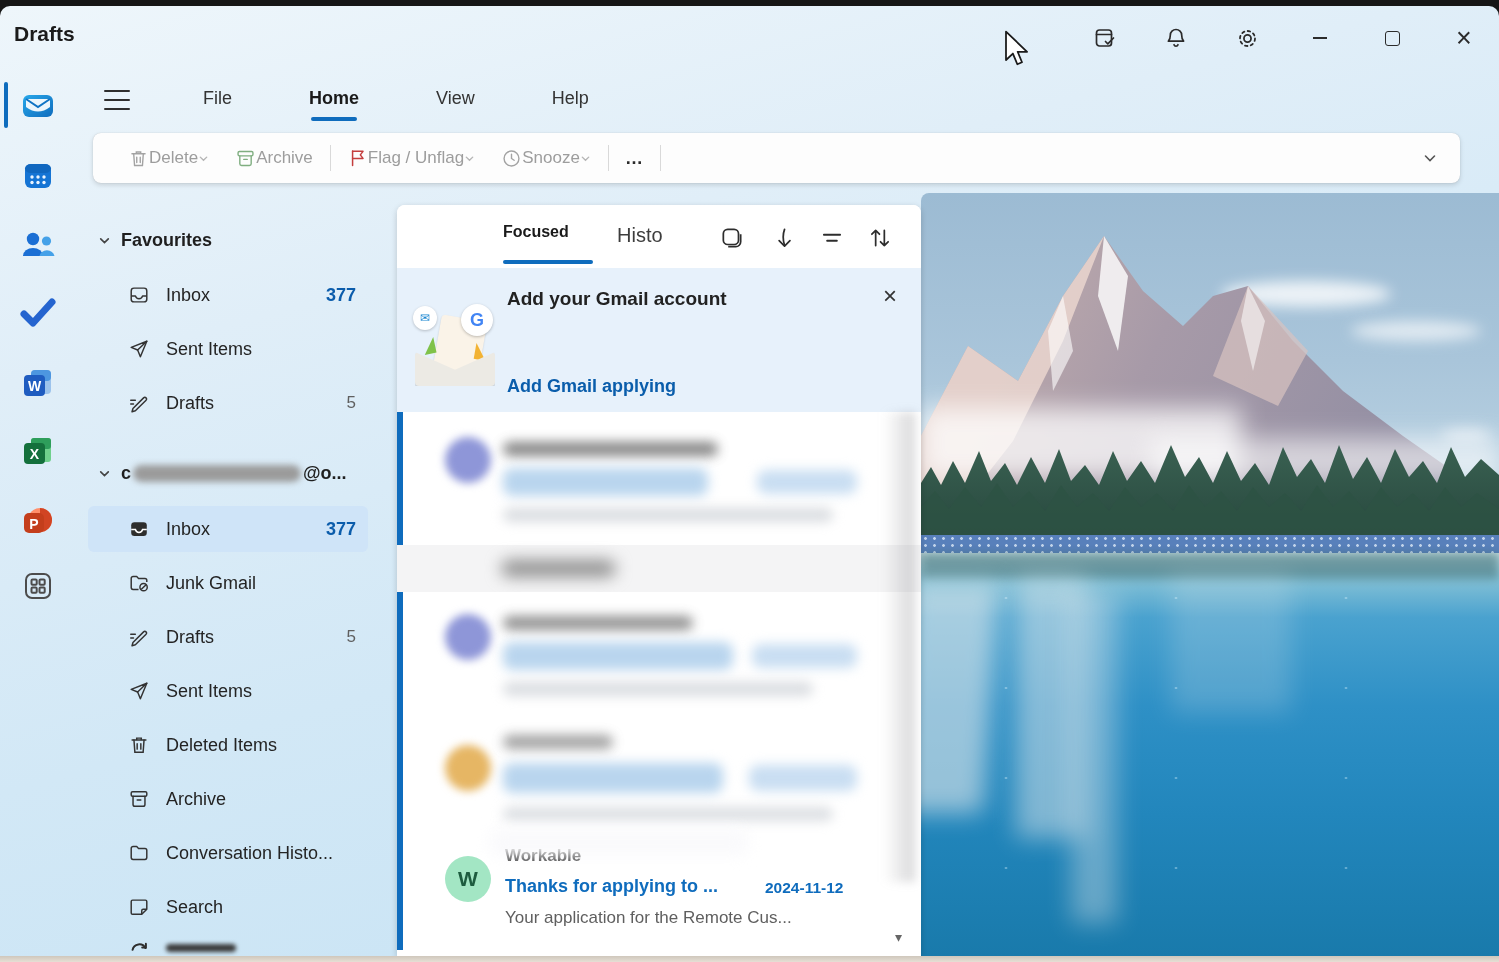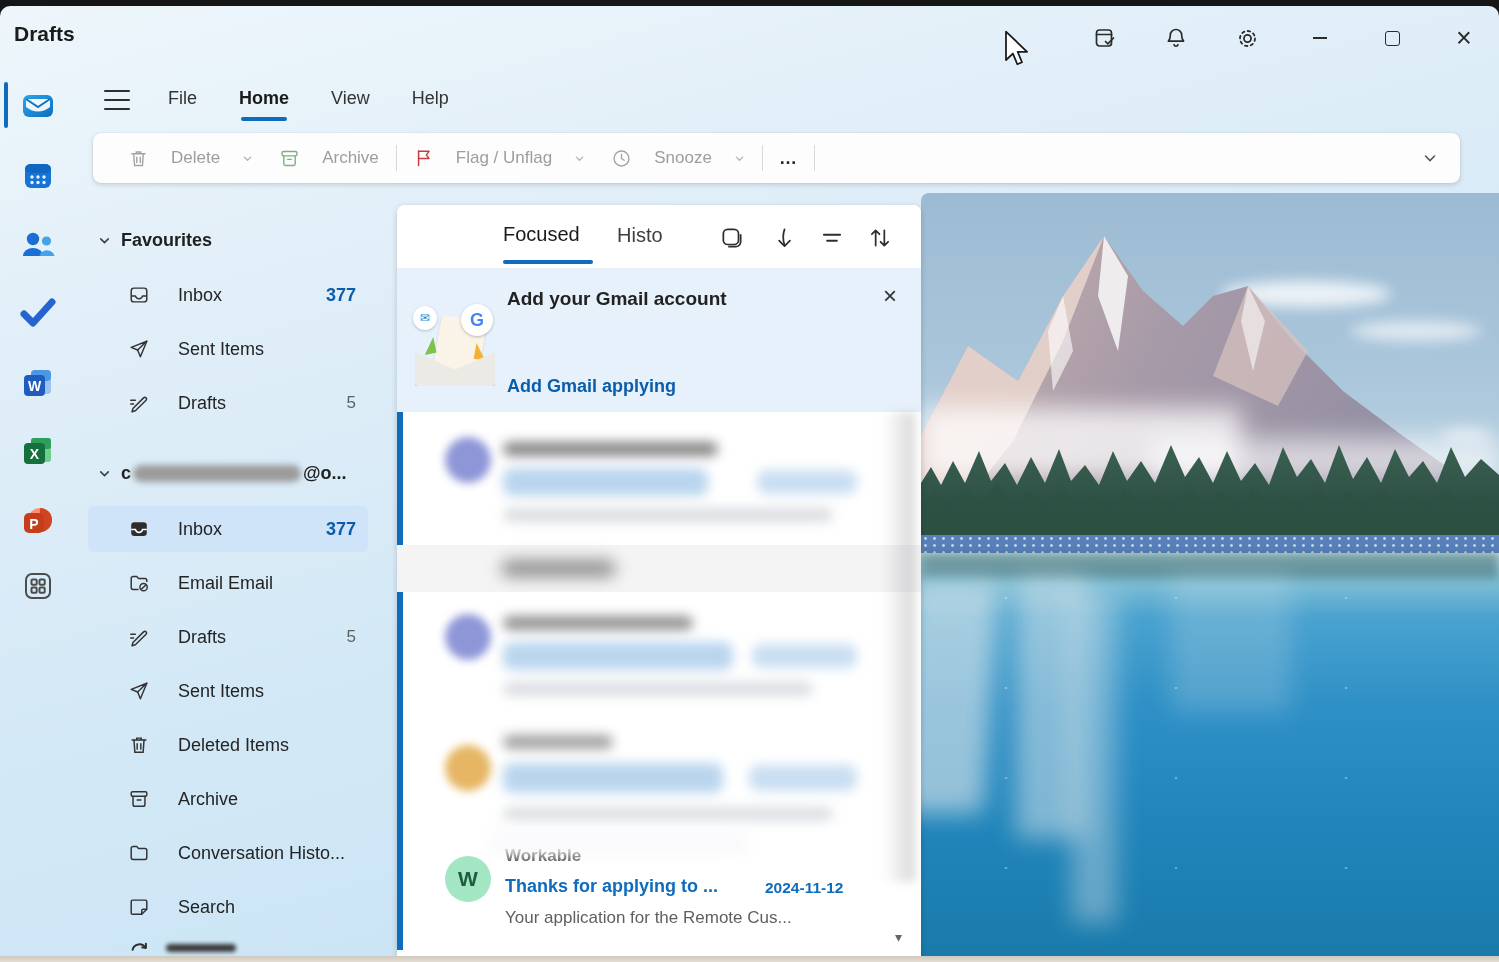--- a/index.html
+++ b/index.html
@@ -18,47 +18,47 @@
   .ctl{color:#2b2b2b;}
   .ic svg{display:block;}
   
   .rail{position:absolute;left:0;top:64px;width:76px;bottom:0;}
   .rail-item{position:absolute;left:16px;width:44px;height:44px;display:flex;align-items:center;justify-content:center;}
   .rail-sel{position:absolute;left:4px;width:4px;height:46px;border-radius:3px;background:#0f6cbd;}
   
   .hamburger{position:absolute;left:104px;top:84px;width:26px;height:20px;display:flex;flex-direction:column;justify-content:space-between;}
   .hamburger i{display:block;height:2.4px;background:#2e2e2e;border-radius:2px;}
   .menu{position:absolute;left:166px;top:78px;display:flex;gap:38px;font-size:18px;color:#333;}
-  .menu .mi{position:relative;padding:4px 2px 12px;}
+  .menu .mi{position:relative;padding:4px 2px 12px;margin-left:35px;}
   .menu .mi.active{font-weight:bold;color:#1a1a1a;}
   .menu .mi.active .ul{position:absolute;left:50%;transform:translateX(-50%);bottom:0;width:46px;height:4px;border-radius:3px;background:#0f6cbd;}
   
   .toolbar{position:absolute;left:93px;top:127px;width:1367px;height:50px;background:#fdfdfd;border-radius:8px;
            box-shadow:0 2px 5px rgba(0,0,0,.14),0 0 1px rgba(0,0,0,.2);display:flex;align-items:center;padding:0 12px;box-sizing:border-box;}
   .ne-split{display:flex;height:38px;border-radius:6px;overflow:hidden;box-shadow:0 1px 2px rgba(0,0,0,.25);}
   .ne-main{background:#0f6cbd;color:#fff;display:flex;align-items:center;gap:9px;padding:0 16px;font-size:17px;font-weight:bold;}
   .ne-chev{background:#0f6cbd;border-left:1px solid rgba(255,255,255,.55);width:30px;display:flex;align-items:center;justify-content:center;}
-  .tb-act{display:flex;align-items:center;gap:22px;padding:0 13px;font-size:17px;color:#9d9d9d;}
+  .tb-act{display:flex;align-items:center;gap:0;padding:0 13px;font-size:17px;color:#9d9d9d;}
   .tb-div{width:1px;height:26px;background:#d9d9d9;margin:0 4px;}
   .tb-more{font-size:18px;color:#2b2b2b;font-weight:bold;padding:0 12px;letter-spacing:1px;}
   .tb-endchev{margin-left:auto;margin-right:10px;}
   
   .fhead{position:absolute;left:98px;height:44px;display:flex;align-items:center;gap:10px;font-size:18px;font-weight:bold;color:#1f1f1f;}
   .frow{position:absolute;left:88px;width:280px;height:44px;display:flex;align-items:center;border-radius:6px;}
   .frow.sel{background:#cfe4f8;height:46px;}
   .ficon{margin-left:40px;width:22px;display:flex;justify-content:center;}
-  .flabel{margin-left:28px;font-size:18px;color:#242424;}
+  .flabel{margin-left:16px;font-size:18px;color:#242424;}
   .fcount{margin-left:auto;margin-right:12px;font-size:17px;color:#5f5f5f;}
   .fcount.blue{color:#0b5cab;font-weight:bold;font-size:18px;}
   .acct-blur{display:inline-block;width:168px;height:17px;background:#9b9b9b;border-radius:9px;filter:blur(3px);margin:0 2px;}
   
   .mlist{position:absolute;left:397px;top:199px;width:524px;bottom:6px;background:#fff;border-radius:8px 8px 0 0;
          box-shadow:0 2px 6px rgba(0,0,0,.18);overflow:hidden;}
   .tabs{position:absolute;left:0;top:0;right:0;height:63px;background:#fff;}
-  .tab-focused{position:absolute;left:106px;top:18px;font-size:20px;font-weight:normal;color:#1a1a1a;}
+  .tab-focused{position:absolute;left:106px;top:18px;font-size:16px;font-weight:bold;color:#1a1a1a;}
   .tab-underline{position:absolute;left:106px;top:55px;width:90px;height:4px;border-radius:3px;background:#0f6cbd;}
   .tab-other{position:absolute;left:220px;top:19px;font-size:20px;color:#3d3d3d;}
   .tab-ic{position:absolute;top:20px;}
   .banner{position:absolute;left:0;top:63px;right:0;height:144px;background:#e7f1fb;}
   .bn-title{position:absolute;left:110px;top:20px;font-size:19px;font-weight:bold;color:#222;}
   .bn-body{position:absolute;left:110px;top:48px;width:318px;font-size:17.5px;line-height:27px;color:#3c3c3c;}
   .bn-link{position:absolute;left:110px;top:108px;font-size:18px;font-weight:bold;color:#0a5dab;}
   .bn-close{position:absolute;right:24px;top:16px;font-size:24px;color:#333;line-height:1;}
   .illus{position:absolute;left:16px;top:36px;width:88px;height:92px;}
   .row{position:absolute;left:0;right:0;background:#fff;}
@@ -393,21 +393,21 @@
     </div>
 
     <div class="frow" style="top:555px">
       <span class="ficon ic">
         <svg width="22" height="22" viewBox="0 0 24 24" fill="none" stroke="#333" stroke-width="1.6" stroke-linejoin="round">
             <path d="M3.5 7 a2 2 0 0 1 2-2 h4 l2 2 h7 a2 2 0 0 1 2 2 v2 M3.5 7 v10 a2 2 0 0 0 2 2 h6"></path>
             <circle cx="17" cy="16.5" r="4"></circle>
             <path d="M14.3 19.2 l5.4-5.4"></path>
           </svg>
       </span>
-      <span class="flabel">Email Email</span>
+      <span class="flabel">Junk Gmail</span>
       <span class="fcount"></span>
     </div>
 
     <div class="frow" style="top:609px">
       <span class="ficon ic">
         <svg width="22" height="22" viewBox="0 0 24 24" fill="none" stroke="#333" stroke-width="1.6" stroke-linecap="round" stroke-linejoin="round">
             <path d="M8 20.5 l-3.6 1 1-3.5 L17 6.4 a1.9 1.9 0 0 1 2.7 2.7 Z"></path>
             <path d="M3 9 h5 M3 13 h3"></path>
           </svg>
       </span>

